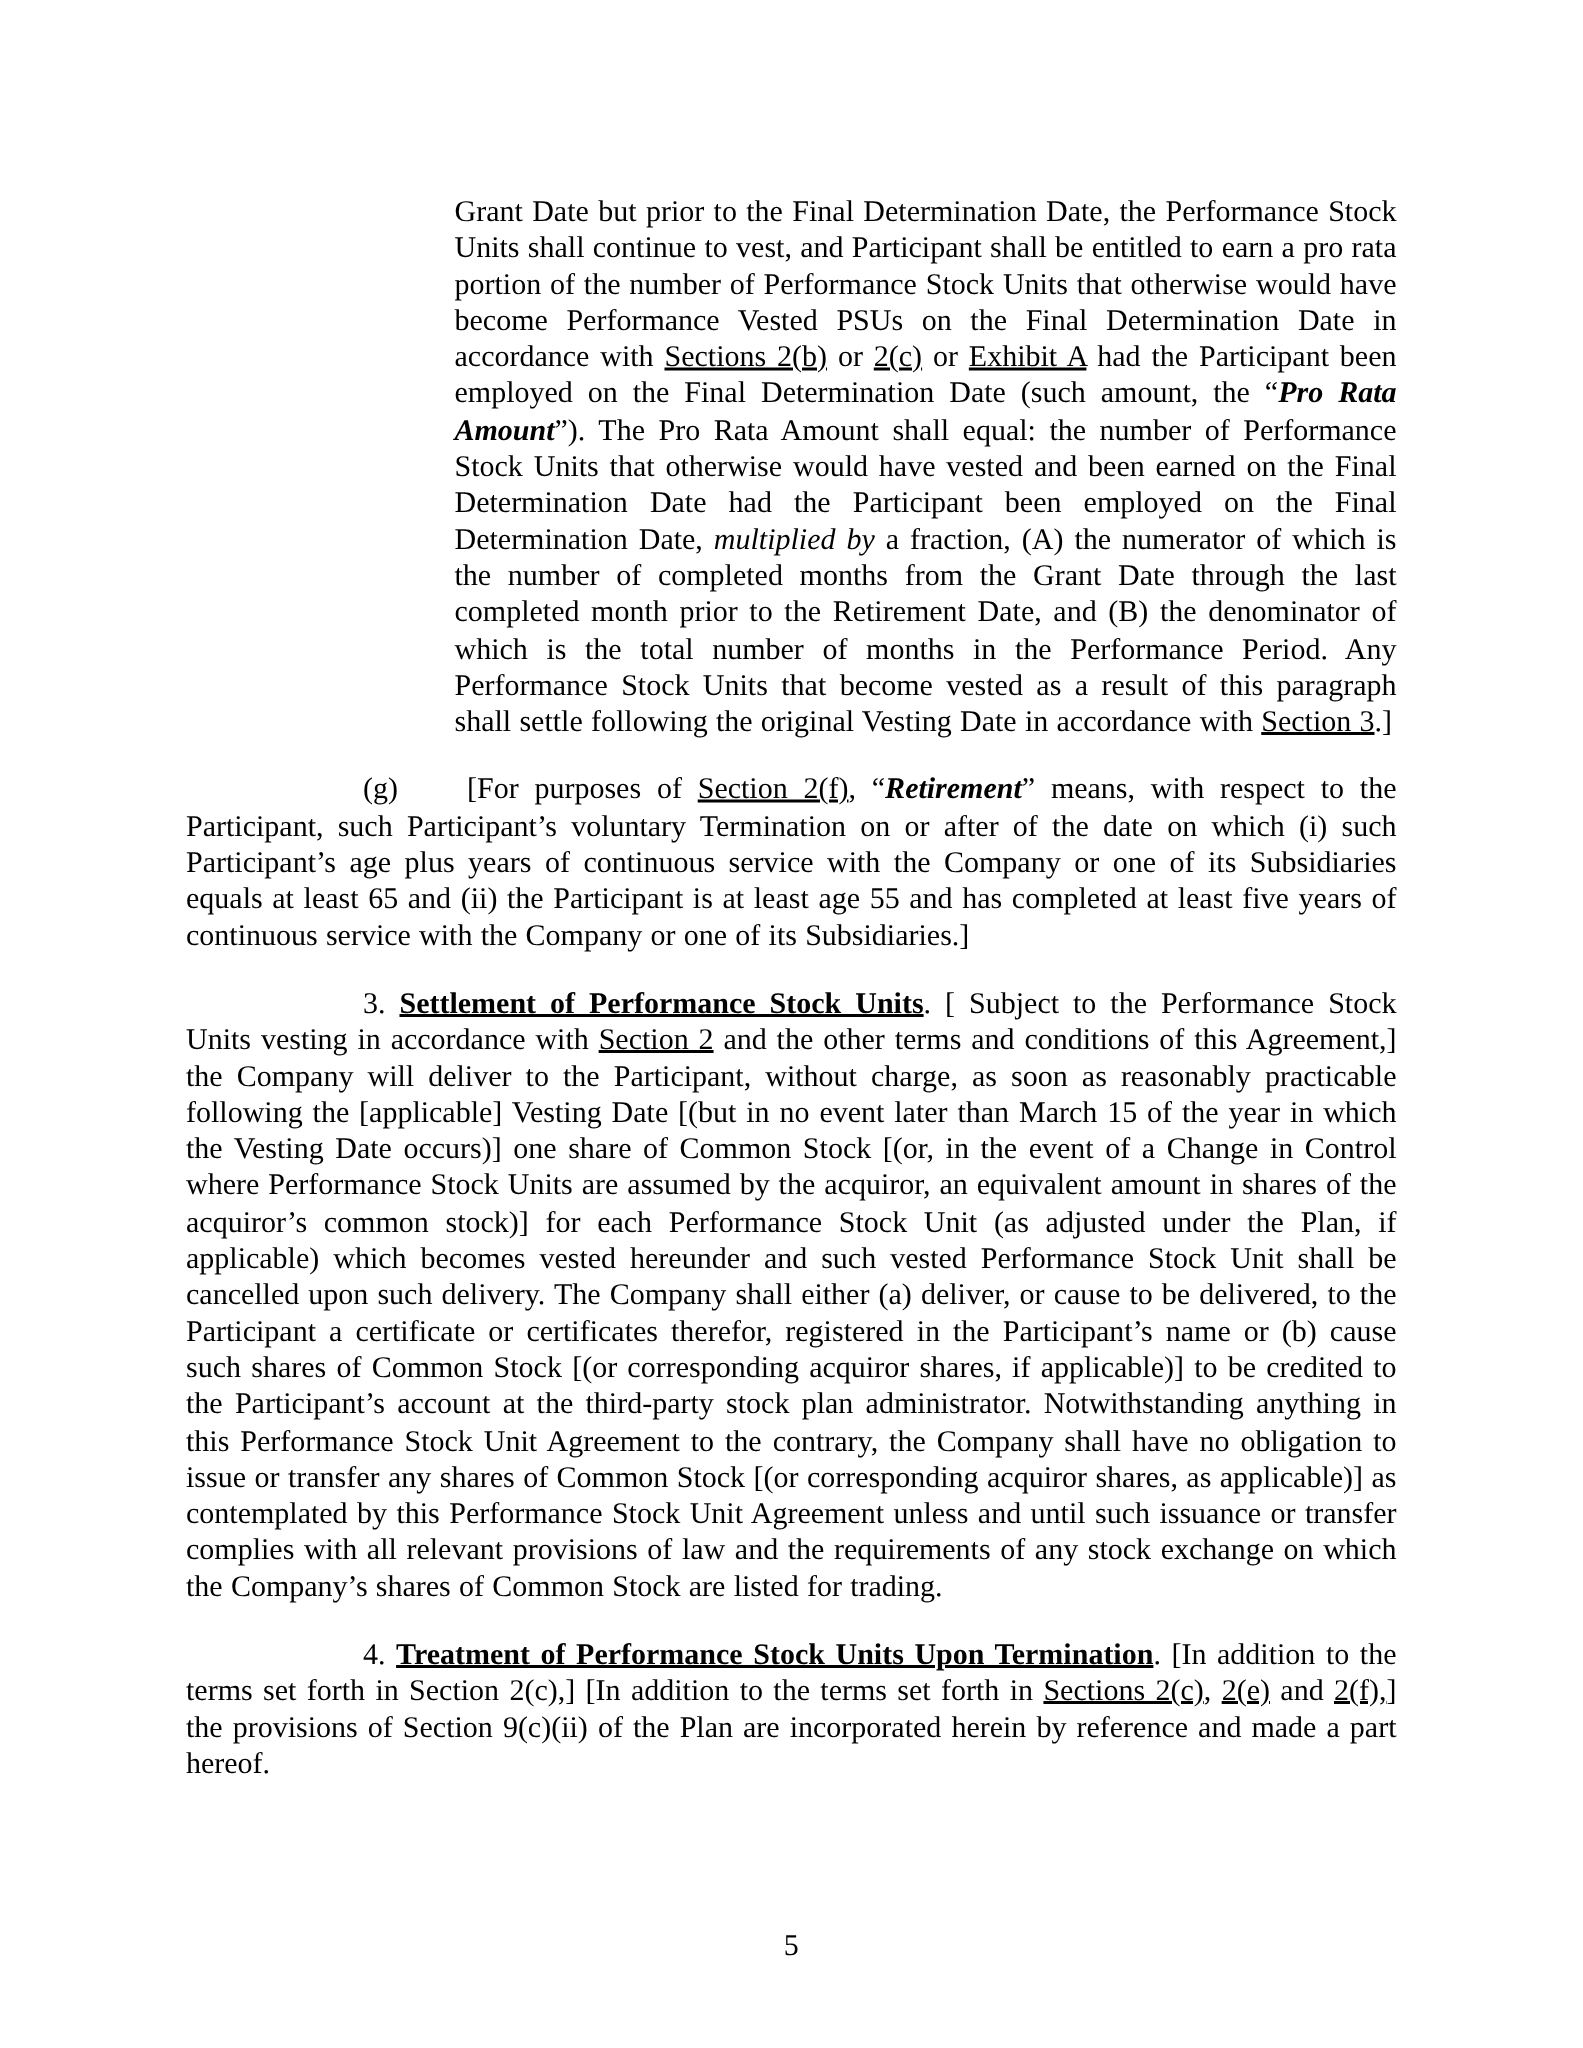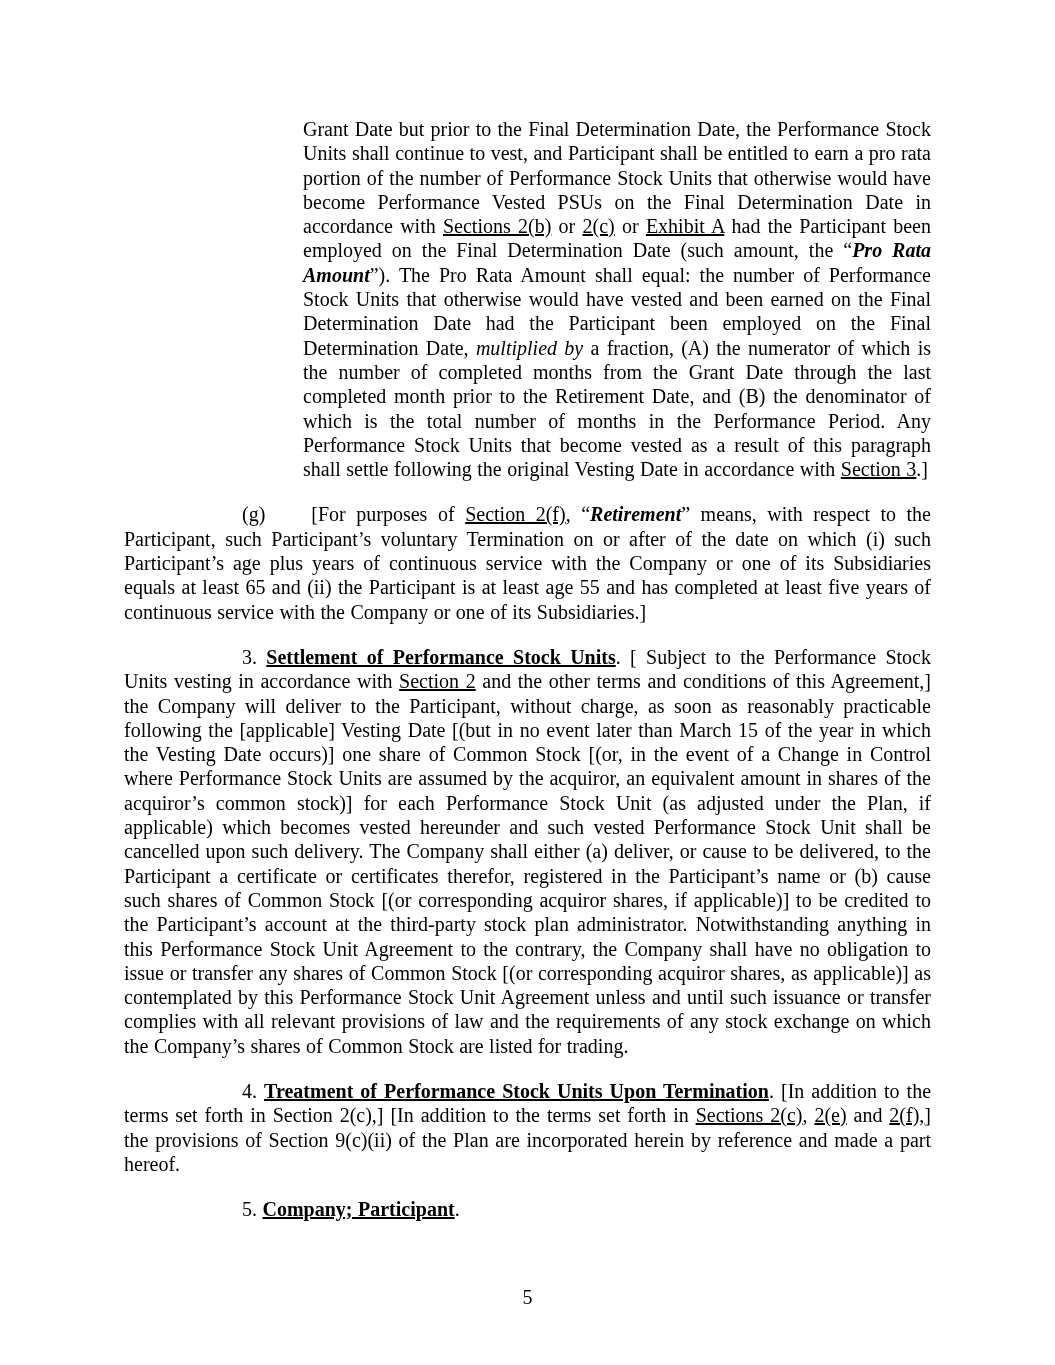--- a/index.html
+++ b/index.html
@@ -18,21 +18,21 @@
     box-sizing: border-box;
     width: 1055px;
     height: 1365px;
     padding: 113px 124px 0 124px;
     background: #ffffff;
   }
   .para {
     font-size: 20px;
     line-height: 24.3px;
     text-align: justify;
-    margin: 4px 0 21px 0;
+    margin: 16px 0 21px 0;
     word-spacing: 0.5px;
   }
   
   .para.block {
     margin-left: 179px;
   }
   
   .para.indent {
     text-indent: 118px;
   }
@@ -55,16 +55,15 @@
 </style>
 </head>
 <body>
 
 <div class="page">
   <div>
       <p class="para block"><span>Grant Date but prior to the Final Determination Date, the Performance Stock Units shall continue to vest, and Participant shall be entitled to earn a pro rata portion of the number of Performance Stock Units that otherwise would have become Performance Vested PSUs on the Final Determination Date in accordance with </span><span class="u">Sections 2(b)</span><span> or </span><span class="u">2(c)</span><span> or </span><span class="u">Exhibit A</span><span> had the Participant been employed on the Final Determination Date (such amount, the “</span><span class="b i">Pro Rata Amount</span><span>”). The Pro Rata Amount shall equal: the number of Performance Stock Units that otherwise would have vested and been earned on the Final Determination Date had the Participant been employed on the Final Determination Date, </span><span class="i">multiplied by</span><span> a fraction, (A) the numerator of which is the number of completed months from the Grant Date through the last completed month prior to the Retirement Date, and (B) the denominator of which is the total number of months in the Performance Period. Any Performance Stock Units that become vested as a result of this paragraph shall settle following the original Vesting Date in accordance with </span><span class="u">Section 3</span><span>.]</span></p>
       <p class="para indent"><span>(g)</span><span class="tab"></span><span>[For purposes of </span><span class="u">Section 2(f)</span><span>, “</span><span class="b i">Retirement</span><span>” means, with respect to the Participant, such Participant’s voluntary Termination on or after of the date on which (i) such Participant’s age plus years of continuous service with the Company or one of its Subsidiaries equals at least 65 and (ii) the Participant is at least age 55 and has completed at least five years of continuous service with the Company or one of its Subsidiaries.]</span></p>
       <p class="para indent"><span>3. </span><span class="b u">Settlement of Performance Stock Units</span><span>. [ Subject to the Performance Stock Units vesting in accordance with </span><span class="u">Section 2</span><span> and the other terms and conditions of this Agreement,] the Company will deliver to the Participant, without charge, as soon as reasonably practicable following the [applicable] Vesting Date [(but in no event later than March 15 of the year in which the Vesting Date occurs)] one share of Common Stock [(or, in the event of a Change in Control where Performance Stock Units are assumed by the acquiror, an equivalent amount in shares of the acquiror’s common stock)] for each Performance Stock Unit (as adjusted under the Plan, if applicable) which becomes vested hereunder and such vested Performance Stock Unit shall be cancelled upon such delivery.  The Company shall either (a) deliver, or cause to be delivered, to the Participant a certificate or certificates therefor, registered in the Participant’s name or (b) cause such shares of Common Stock [(or corresponding acquiror shares, if applicable)] to be credited to the Participant’s account at the third-party stock plan administrator.  Notwithstanding anything in this Performance Stock Unit Agreement to the contrary, the Company shall have no obligation to issue or transfer any shares of Common Stock [(or corresponding acquiror shares, as applicable)] as contemplated by this Performance Stock Unit Agreement unless and until such issuance or transfer complies with all relevant provisions of law and the requirements of any stock exchange on which the Company’s shares of Common Stock are listed for trading.</span></p>
       <p class="para indent"><span>4. </span><span class="b u">Treatment of Performance Stock Units Upon Termination</span><span>. [In addition to the terms set forth in Section 2(c),] [In addition to the terms set forth in </span><span class="u">Sections 2(c)</span><span>, </span><span class="u">2(e)</span><span> and </span><span class="u">2(f),</span><span>] the provisions of Section 9(c)(ii) of the Plan are incorporated herein by reference and made a part hereof.</span></p>
-      <p class="para indent"><span>5. </span><span class="b u">Company; Participant</span><span>.</span></p>
     </div>
   <div class="footer">5</div>
 </div>
 
 </body></html>

